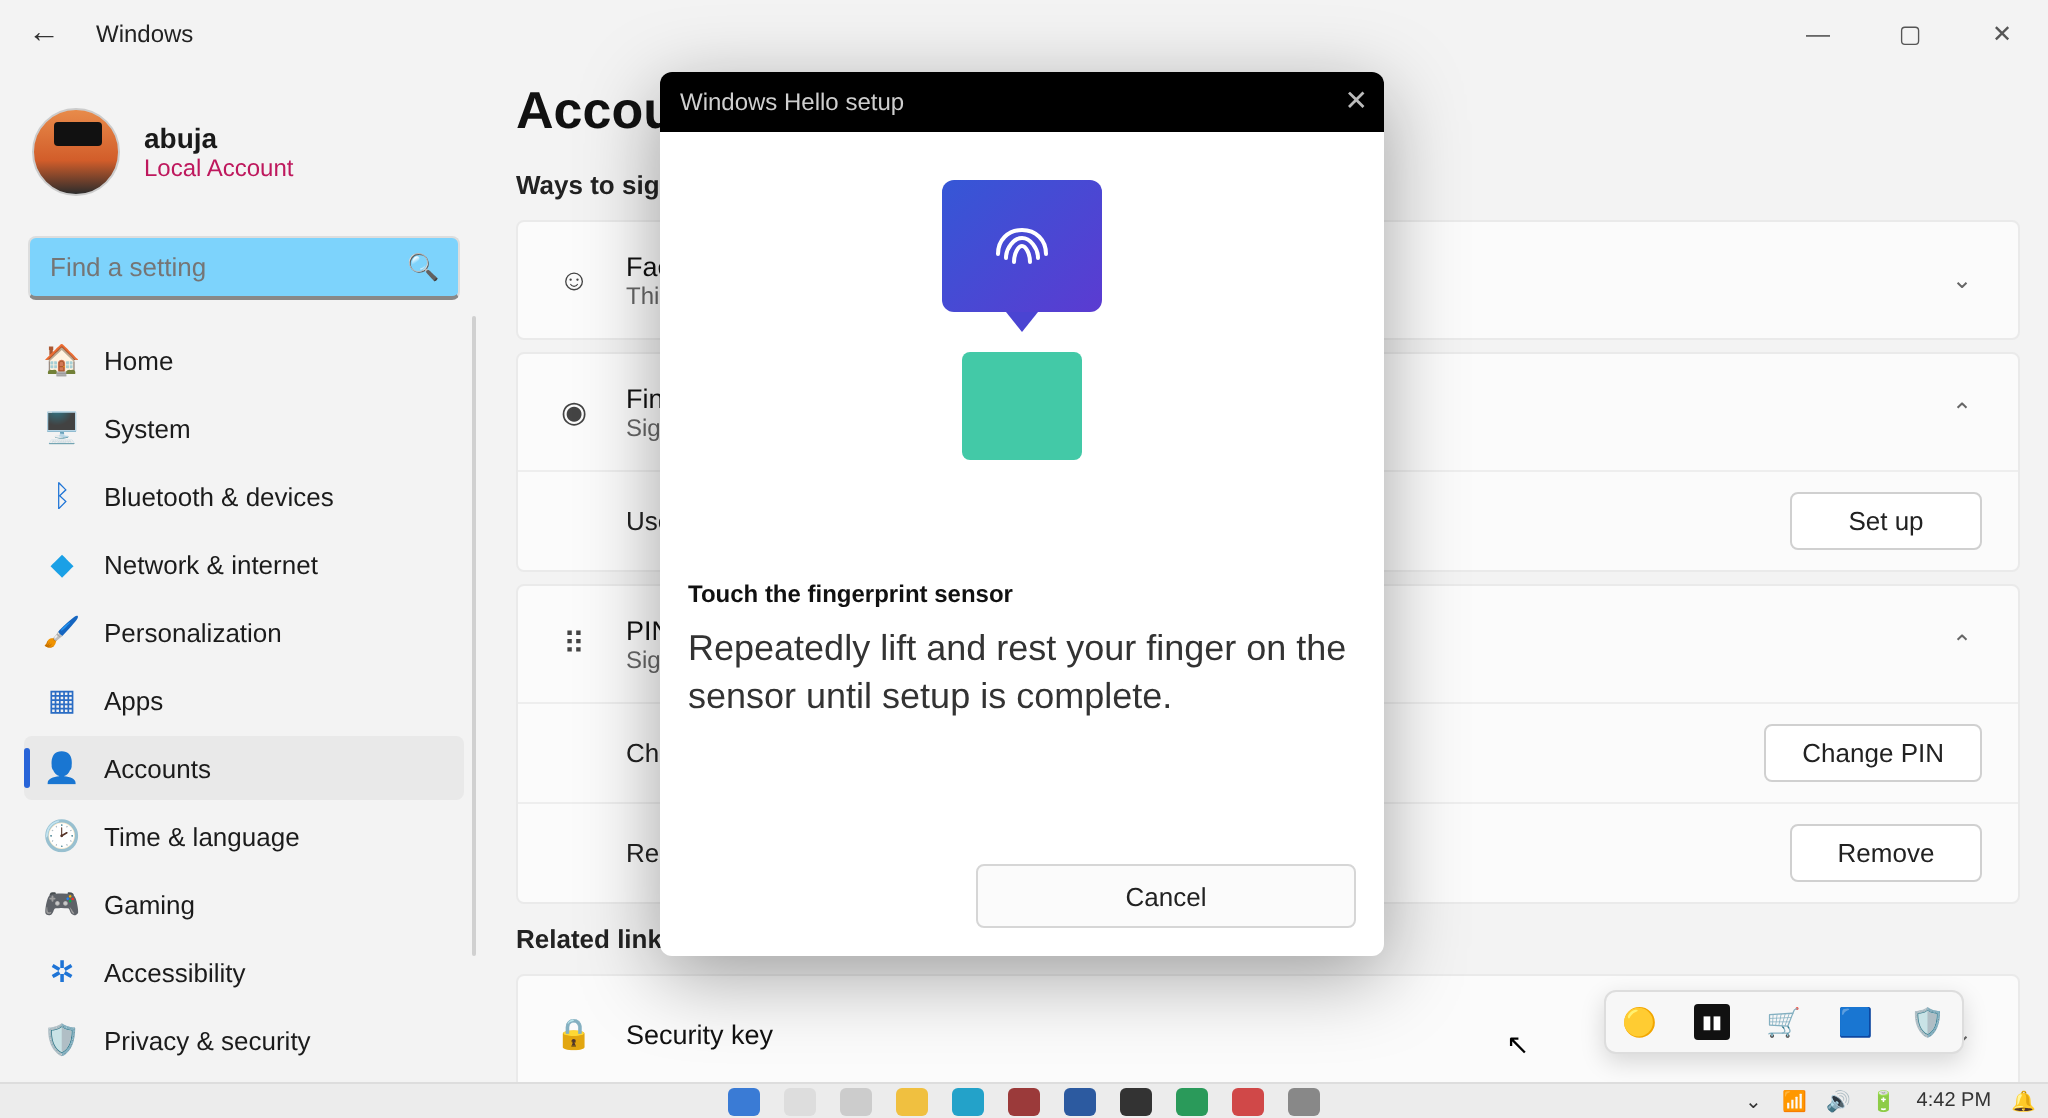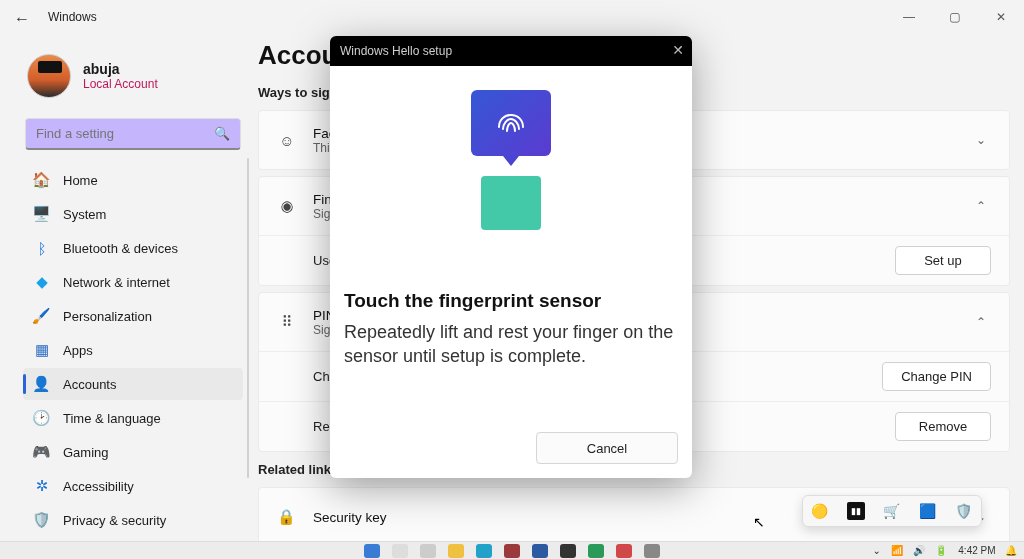--- a/index.html
+++ b/index.html
@@ -5,28 +5,28 @@
   * { box-sizing: border-box; margin: 0; padding: 0; font-family: "Segoe UI", Arial, sans-serif; }
   html, body { width: 1024px; height: 559px; overflow: hidden; background: #f3f3f3; }
   .window { position: relative; width: 1024px; height: 559px; }
   
   .titlebar { position: absolute; top: 0; left: 0; right: 0; height: 34px; display: flex; align-items: center; padding: 0 10px; }
   .back-btn { width: 24px; height: 24px; display: flex; align-items: center; justify-content: center; color: #333; font-size: 16px; cursor: pointer; }
   .title { margin-left: 14px; font-size: 12px; color: #222; }
   .win-controls { position: absolute; right: 0; top: 0; display: flex; }
   .win-btn { width: 46px; height: 34px; display: flex; align-items: center; justify-content: center; color: #555; font-size: 12px; }
   
-  .sidebar { position: absolute; left: 11px; top: 38px; width: 240px; bottom: 18px; padding: 10px 8px 10px 12px; }
+  .sidebar { position: absolute; left: 0; top: 38px; width: 240px; bottom: 18px; padding: 10px 8px 10px 12px; }
   .user-block { display: flex; align-items: center; gap: 12px; padding: 6px 4px 14px 4px; }
   .avatar { width: 44px; height: 44px; border-radius: 50%; background: linear-gradient(180deg,#e88b4a 0%, #d25d2a 60%, #2c2c2c 100%); border: 1px solid #ccc; position: relative; overflow: hidden; }
   .avatar::after { content:""; position:absolute; left:10px; top:6px; width:24px; height:12px; background:#111; border-radius:2px; }
   .user-name { font-size: 14px; font-weight: 600; color: #1a1a1a; }
   .user-sub { font-size: 12px; color: #be185d; }
   .search-wrap { position: relative; margin: 6px 2px 14px 2px; }
-  .search-input { width: 100%; height: 32px; border: 1px solid #ddd; border-bottom: 2px solid #888; border-radius: 4px; background: #c4b5fd; padding: 0 30px 0 10px; font-size: 13px; color: #555; }
+  .search-input { width: 100%; height: 32px; border: 1px solid #ddd; border-bottom: 2px solid #888; border-radius: 4px; background: #7dd3fc; padding: 0 30px 0 10px; font-size: 13px; color: #555; }
   .search-icon { position: absolute; right: 10px; top: 8px; color: #666; font-size: 13px; }
   .nav { display: flex; flex-direction: column; gap: 2px; }
   .nav-item { display: flex; align-items: center; gap: 12px; height: 32px; padding: 0 10px; border-radius: 4px; font-size: 13px; color: #1b1b1b; cursor: pointer; }
   .nav-item.active { background: #e9e9e9; position: relative; }
   .nav-item.active::before { content: ""; position: absolute; left: 0px; top: 6px; bottom: 6px; width: 3px; background: #2864d8; border-radius: 2px; }
   .nav-icon { width: 18px; height: 18px; display: flex; align-items: center; justify-content: center; font-size: 15px; }
   .scroll-hint { position:absolute; right:2px; top:120px; width:2px; height:320px; background:#d0d0d0; border-radius:2px; }
   
   .main { position: absolute; left: 258px; right: 14px; top: 40px; bottom: 18px; overflow: hidden; }
   .page-title { font-size: 26px; font-weight: 600; color: #111; margin-bottom: 14px; }
@@ -41,24 +41,24 @@
   .sub-row { display:flex; align-items:center; justify-content:space-between; padding: 10px 18px 10px 54px; border-top: 1px solid #eee; font-size: 13px; color:#222; }
   .btn { background: #fff; border: 1px solid #d0d0d0; border-radius: 4px; padding: 6px 18px; font-size: 13px; color: #222; cursor: pointer; min-width: 96px; text-align:center; }
   
   .modal { position: absolute; left: 330px; top: 36px; width: 362px; height: 442px; background: #fff; border-radius: 6px; box-shadow: 0 10px 40px rgba(0,0,0,.35); overflow: hidden; display:flex; flex-direction:column; }
   .modal-title { height: 30px; background: #000; color: #cfcfcf; font-size: 12px; display:flex; align-items:center; padding: 0 10px; position:relative;}
   .modal-close { position:absolute; right:8px; top:6px; color:#bbb; font-size:14px; cursor:pointer; }
   .modal-body { flex:1; padding: 18px 14px 0 14px; display:flex; flex-direction:column; align-items:center; }
   .fp-badge { width:80px; height:66px; background: linear-gradient(135deg,#3557d6,#5b3bd1); border-radius:6px; position:relative; display:flex; align-items:center; justify-content:center; margin-top:6px;}
   .fp-badge::after { content:""; position:absolute; bottom:-10px; left:32px; width:0; height:0; border-left:8px solid transparent; border-right:8px solid transparent; border-top:10px solid #4a44d2; }
   .sensor { width:60px; height:54px; background:#43c9a7; border-radius:4px; margin-top:20px; }
-  .modal-h { align-self:flex-start; font-size:19px; font-weight:600; color:#111; margin-top:60px; }
+  .modal-h { align-self:flex-start; font-size:12px; font-weight:600; color:#111; margin-top:60px; }
   .modal-p { align-self:flex-start; font-size:18px; color:#333; margin-top:8px; line-height:1.35; }
   .modal-foot { padding: 0 14px 14px 14px; display:flex; justify-content:flex-end; }
-  .cancel-btn { width: 142px; height: 32px; border:1px solid #d6d6d6; background:#fbfbfb; border-radius:4px; font-size:13px; color:#222; cursor:pointer; }
+  .cancel-btn { width: 190px; height: 32px; border:1px solid #d6d6d6; background:#fbfbfb; border-radius:4px; font-size:13px; color:#222; cursor:pointer; }
   
   .tray-pop { position:absolute; right:42px; bottom:32px; background:#f7f7f7; border:1px solid #ddd; border-radius:6px; padding:6px 8px; display:flex; gap:18px; box-shadow: 0 4px 12px rgba(0,0,0,.15);}
   .tray-pop span { width:18px; height:18px; display:flex; align-items:center; justify-content:center; font-size:14px;}
   
   .taskbar { position:absolute; left:0; right:0; bottom:0; height:18px; background:#ececec; border-top:1px solid #ddd; display:flex; align-items:center; }
   .tb-center { position:absolute; left:50%; transform:translateX(-50%); display:flex; gap:12px; }
   .tb-center span { width:16px; height:14px; border-radius:3px; }
   .tb-right { position:absolute; right:6px; display:flex; align-items:center; gap:10px; font-size:10px; color:#333; }
   .cursor { position:absolute; left:753px; top:514px; font-size:14px; color:#000; pointer-events:none;}
 </style>

